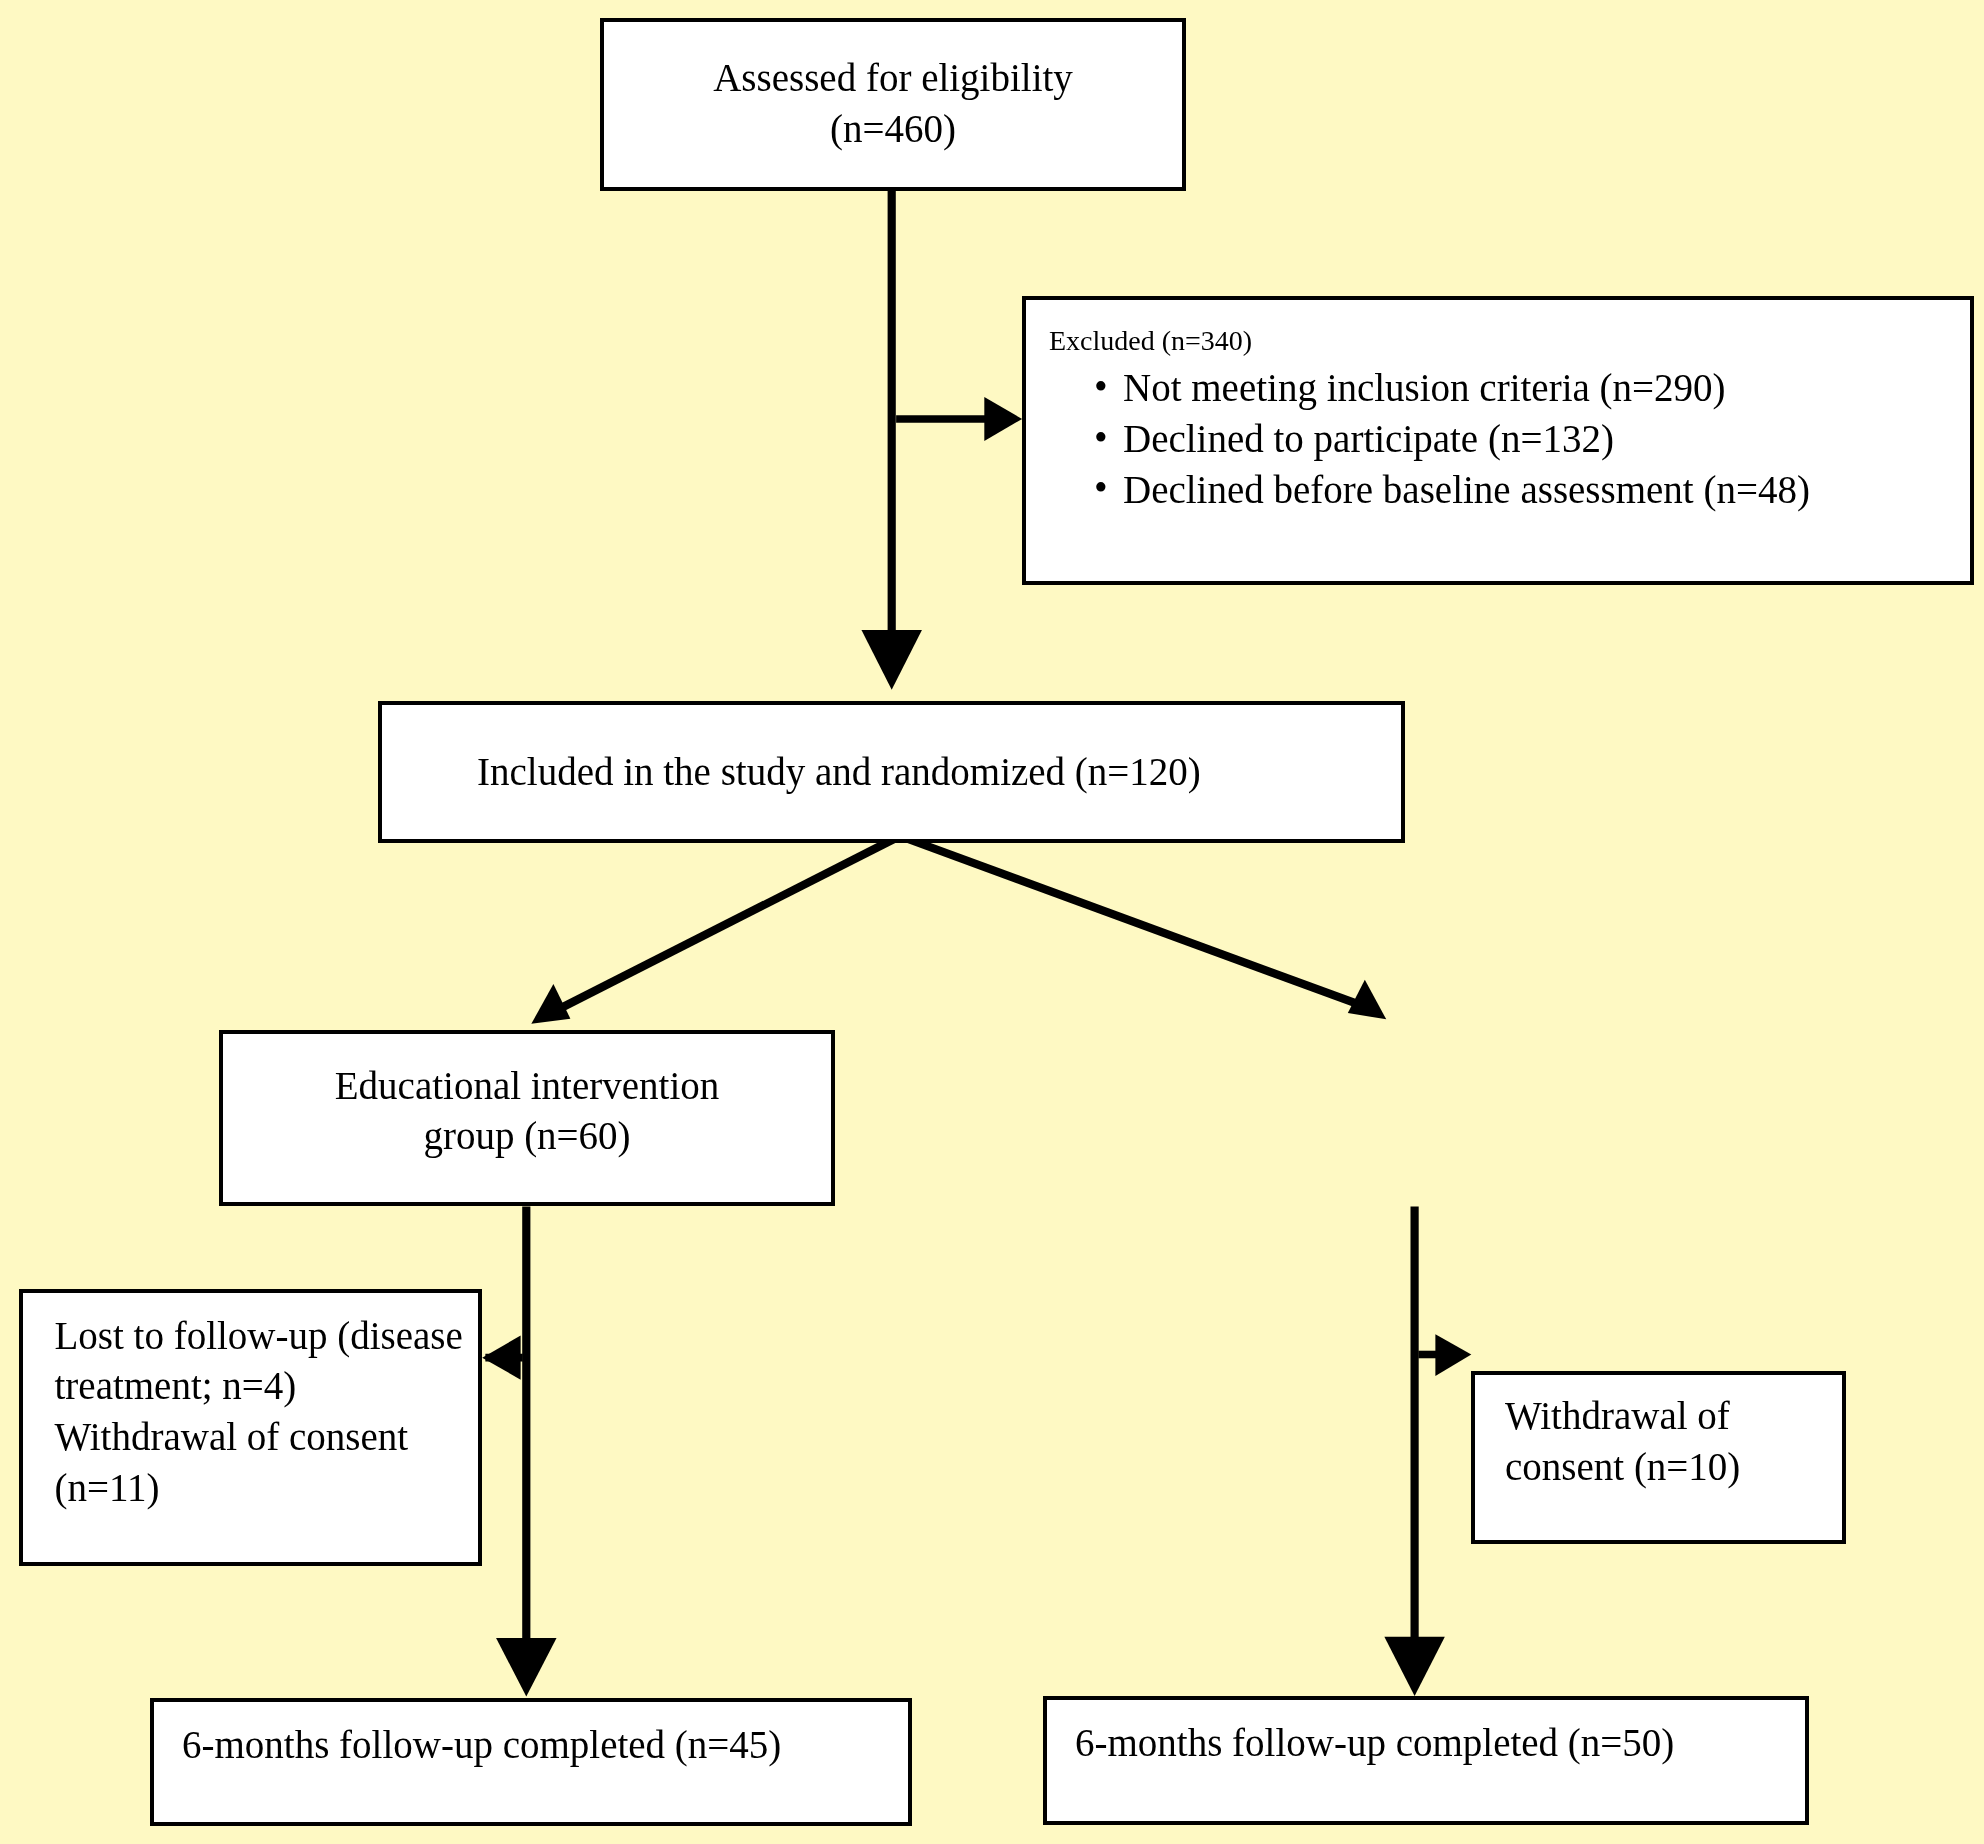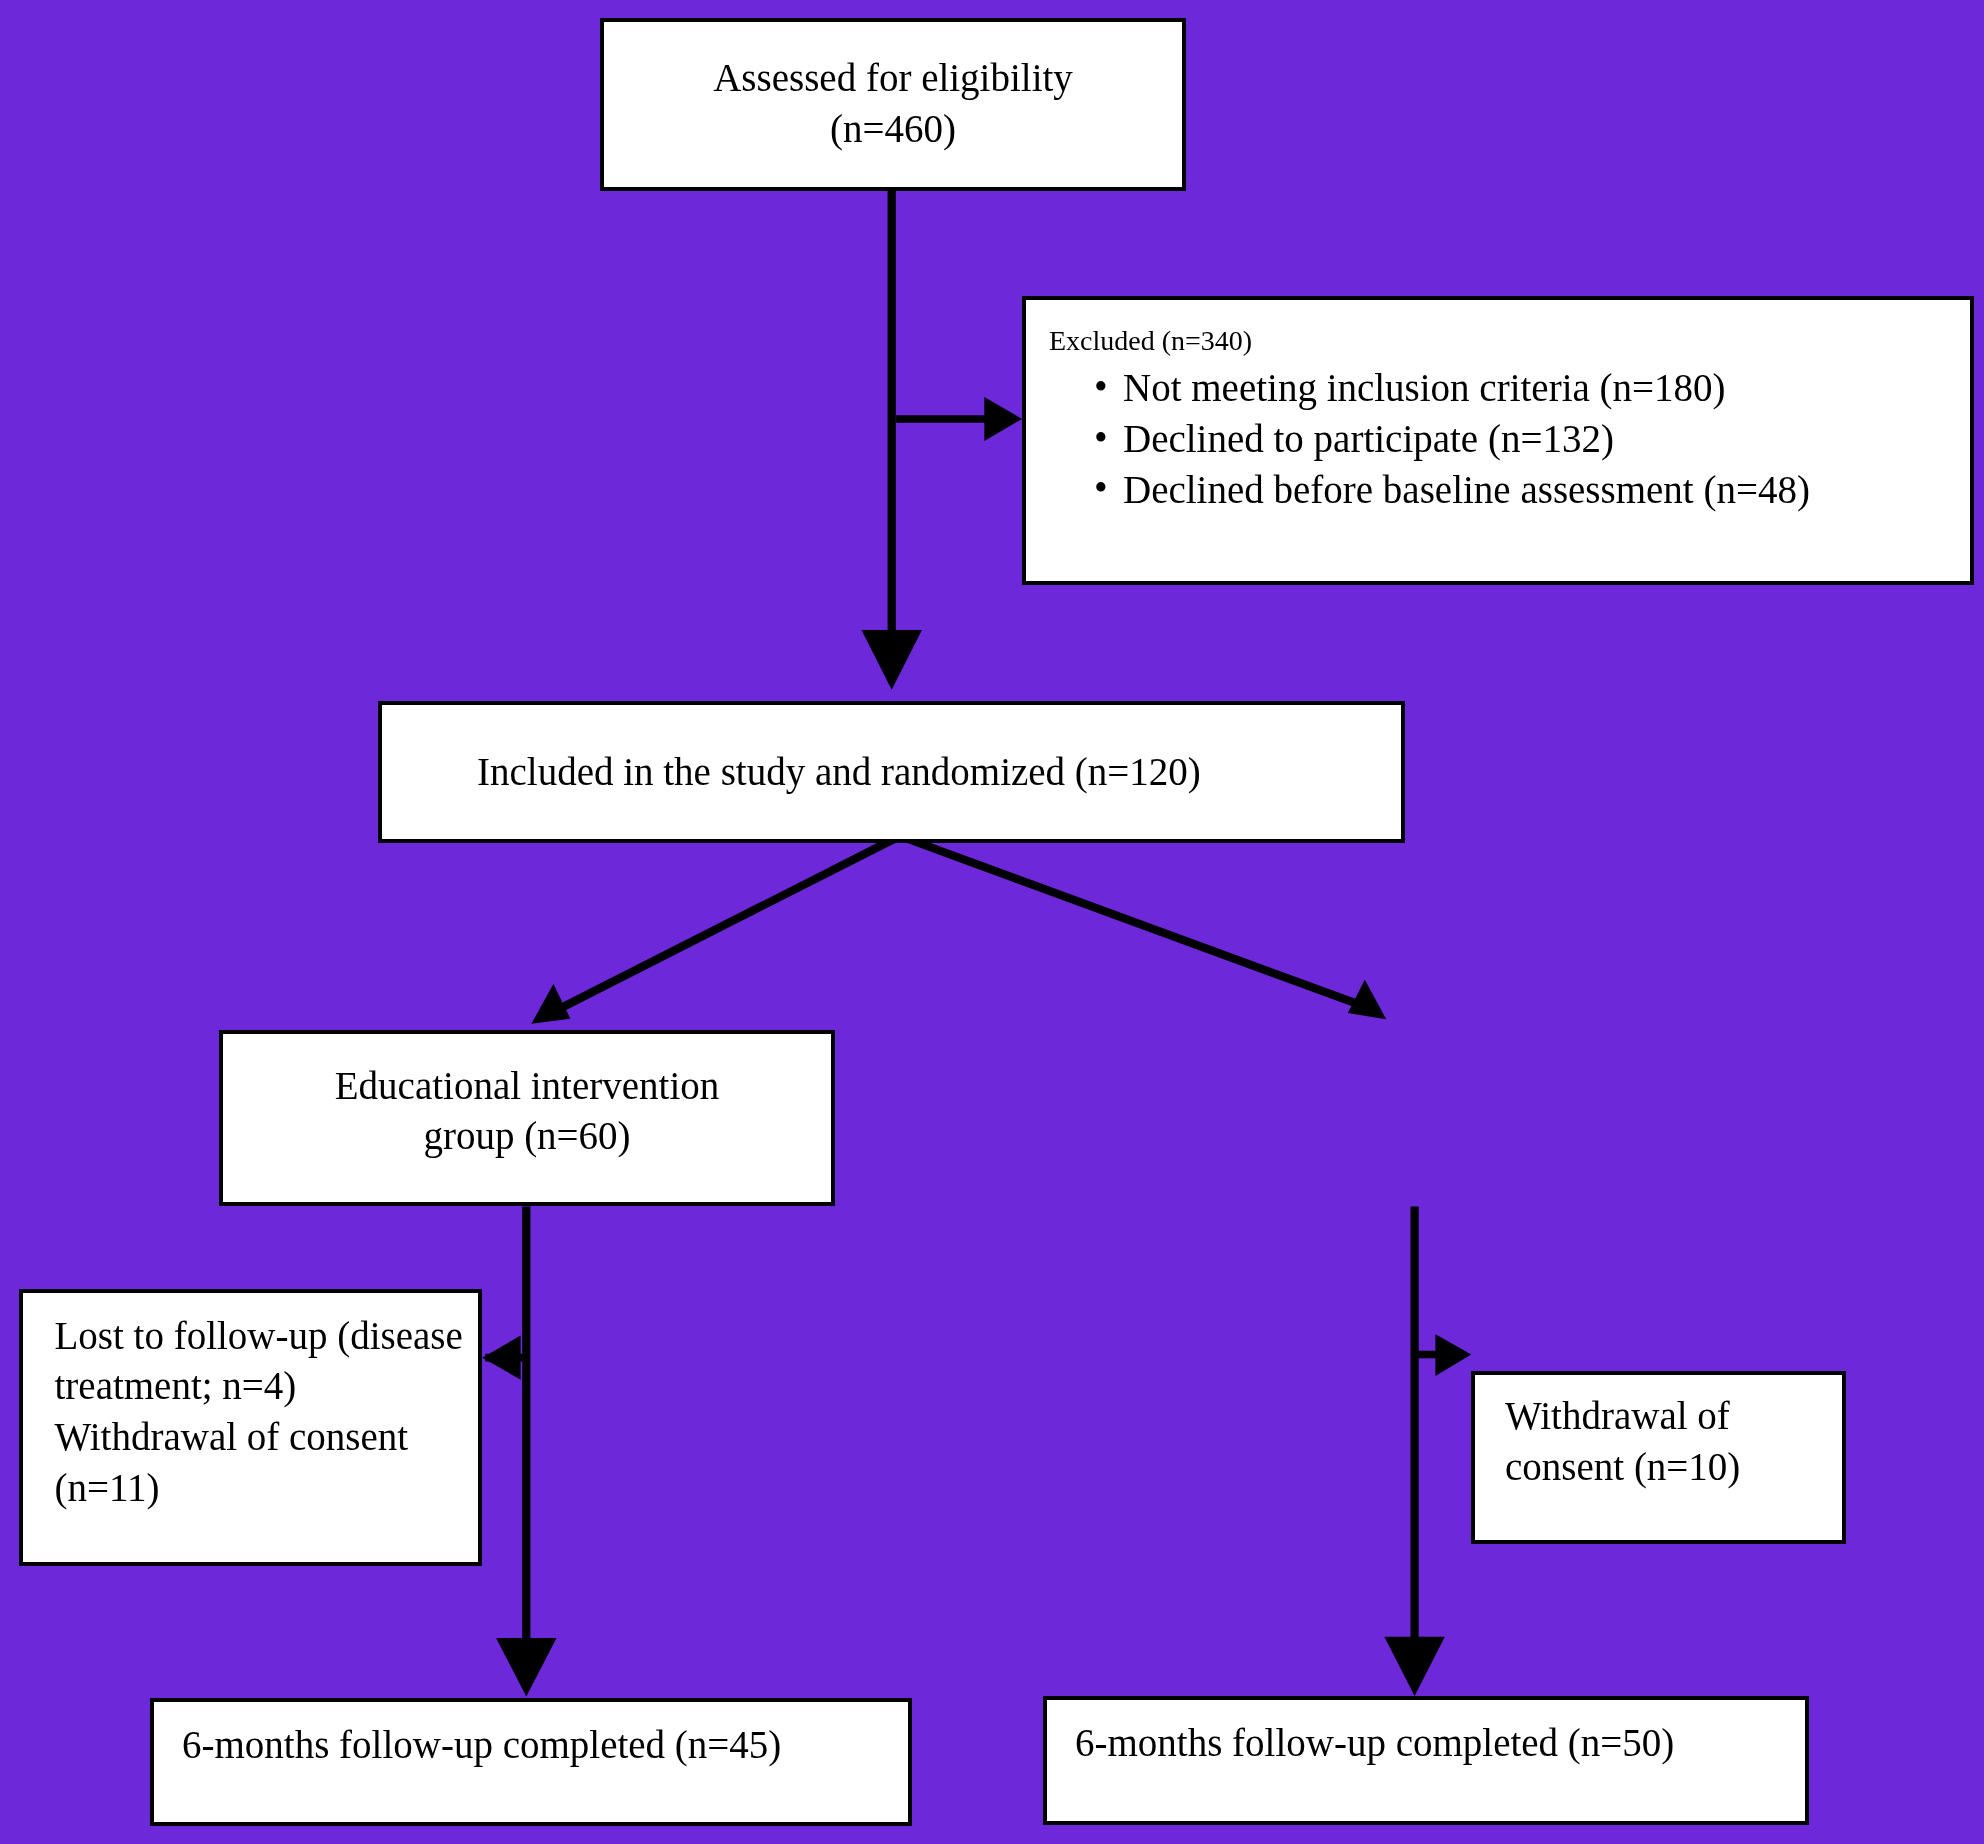--- a/index.html
+++ b/index.html
@@ -9,21 +9,21 @@
     background: #ffffff;
   }
   body {
     font-family: "Liberation Serif", "DejaVu Serif", serif;
     color: #000000;
   }
   #diagram-root {
     position: relative;
     width: 1985px;
     height: 1844px;
-    background: #6d28d9;
+    background: #fef9c3;
     overflow: hidden;
   }
   #connector-layer {
     position: absolute;
     left: 0;
     top: 0;
     width: 1985px;
     height: 1844px;
     pointer-events: none;
   }
@@ -184,21 +184,21 @@
   </svg>
 
   <div class="node-box" id="box-eligibility">
     <div class="node-text center-text">Assessed for eligibility
 (n=460)</div>
   </div>
 
   <div class="node-box" id="box-excluded">
     <div class="excluded-head">Excluded (n=340)</div>
     <ul class="excluded-list">
-      <li>Not meeting inclusion criteria (n=180)</li>
+      <li>Not meeting inclusion criteria (n=290)</li>
       <li>Declined to participate (n=132)</li>
       <li>Declined before baseline assessment (n=48)</li>
     </ul>
   </div>
 
   <div class="node-box" id="box-randomized">
     <div class="node-text left-text">Included in the study and randomized (n=120)</div>
   </div>
 
   <div class="node-box" id="box-intervention">

